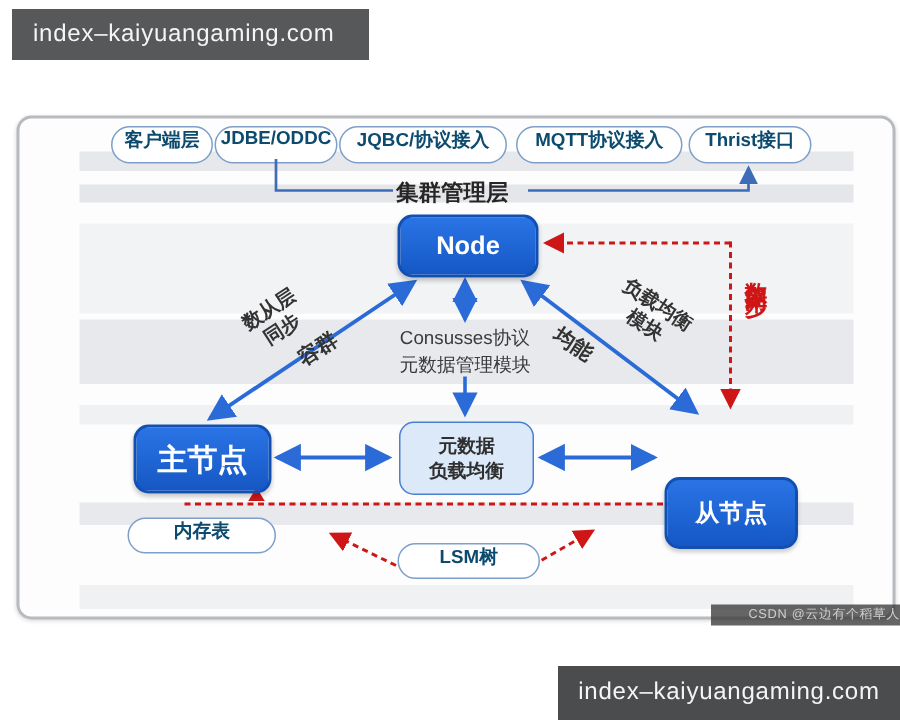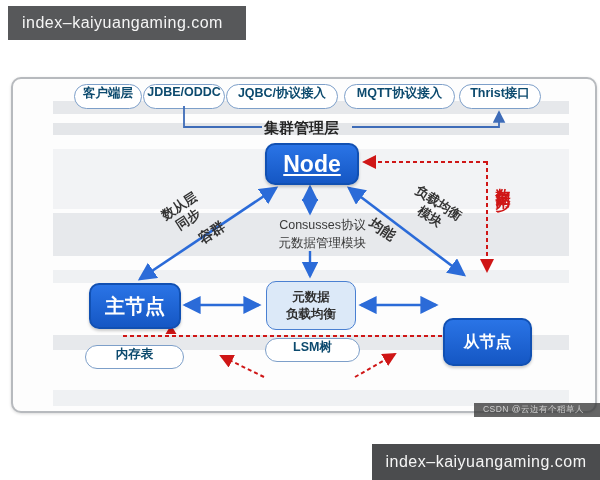--- a/index.html
+++ b/index.html
@@ -25,30 +25,30 @@
   
   .bluebox{position:absolute;background:linear-gradient(180deg,#2a74e6,#1557c4);border:2px solid #1150b2;
            border-radius:10px;color:#ffffff;font-weight:bold;display:flex;align-items:center;
            justify-content:center;box-shadow:0 2px 3px rgba(0,0,0,0.2);}
   .metabox{position:absolute;background:#dce9f8;border:1.5px solid #4a80d2;border-radius:10px;
            color:#2f2f2f;font-size:12.5px;font-weight:600;display:flex;align-items:center;
            justify-content:center;text-align:center;white-space:pre-line;line-height:1.35;}
 
   .lbl{position:absolute;color:#3a3a3a;white-space:pre-line;}
   .lbl-cluster{font-size:15px;font-weight:bold;color:#262626;}
-  .lbl-center{font-size:12.5px;text-align:right;line-height:1.4;color:#3a3a3a;}
+  .lbl-center{font-size:12.5px;text-align:center;line-height:1.4;color:#3a3a3a;}
   .lbl-diag{font-size:13px;font-weight:bold;text-align:center;line-height:1.25;color:#333;}
   .lbl-red-v{writing-mode:vertical-rl;font-size:15px;font-weight:bold;color:#cf1616;letter-spacing:3px;}
   .failover{position:absolute;left:253px;top:374px;width:112px;height:24px;border:2px dashed #cf1616;
             border-radius:6px;color:#cf1616;font-weight:bold;font-size:14px;display:flex;
             align-items:center;justify-content:center;background:rgba(255,255,255,0.85);}
 
   .csdn{position:absolute;left:474px;top:403px;width:126px;height:14px;background:rgba(58,58,58,0.78);
         color:#cfcfcf;font-size:8.5px;display:flex;align-items:center;justify-content:flex-end;
-        padding-right:16px;box-sizing:border-box;letter-spacing:0.5px;}
+        padding-right:0;box-sizing:border-box;letter-spacing:0.5px;}
 
   svg.overlay{position:absolute;left:0;top:0;pointer-events:none;}
 </style>
 </head>
 <body>
 
 <div class="stage">
 
   <div class="wm-bar wm-top">
     <span>index–kaiyuangaming.com</span>
@@ -127,21 +127,21 @@
       <path d="M496,327 L496,336 L122,336" stroke="#cf1616" stroke-width="2" stroke-dasharray="4 3" fill="none"></path>
       <polygon points="171,325 165.5,334 176.5,334" fill="#cf1616"></polygon>
     </g>
 
     <g stroke="#cf1616" stroke-width="2" stroke-dasharray="4 3" fill="none">
       <path d="M264,377 L221,356" marker-end="url(#ar)"></path>
       <path d="M355,377 L395,354" marker-end="url(#ar)"></path>
     </g>
   </svg>
 
-  <div class="bluebox" style="left:265px;top:143px;width:90px;height:38px;font-size:23px;text-decoration:underline;">
+  <div class="bluebox" style="left:265px;top:143px;width:90px;height:38px;font-size:17px;">
     <span>Node</span>
   </div>
 
   <div class="lbl lbl-diag" style="left:148px;top:197px;width:72px;transform:rotate(-33deg);">数从层
 同步</div>
   <div class="lbl lbl-diag" style="left:198px;top:224px;font-size:14px;transform:rotate(-33deg);">容群</div>
   <div class="lbl lbl-center" style="left:254px;top:217px;width:112px;">Consusses协议
 元数据管理模块</div>
   <div class="lbl lbl-diag" style="left:398px;top:194px;width:72px;transform:rotate(33deg);">负载均衡
 模块</div>
@@ -153,21 +153,21 @@
   </div>
   <div class="metabox" style="left:266px;top:281px;width:88px;height:47px;">元数据
 负载均衡</div>
   <div class="bluebox" style="left:443px;top:281px;width:85px;height:44px;font-size:16px;margin-top:37px;">
     <span>从节点</span>
   </div>
 
   <div class="pill pill-b" style="left:85px;top:345px;width:97px;">
       <span>内存表</span>
     </div>
-  <div class="pill pill-b" style="left:265px;top:338px;width:93px;">
+  <div class="pill pill-b" style="left:265px;top:362px;width:93px;">
       <span>LSM树</span>
     </div>
 
 
   <div class="csdn">
     <span>CSDN @云边有个稻草人</span>
   </div>
 
   <div class="wm-bar wm-bottom">
     <span>index–kaiyuangaming.com</span>

